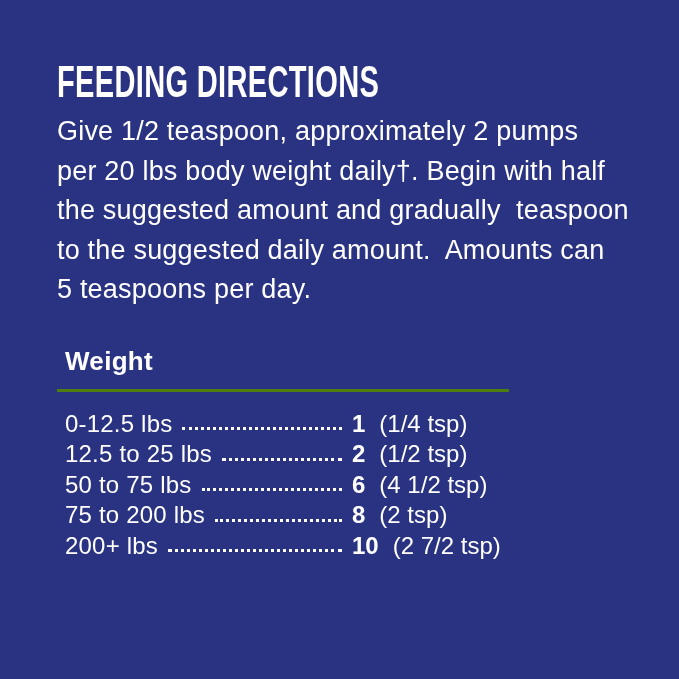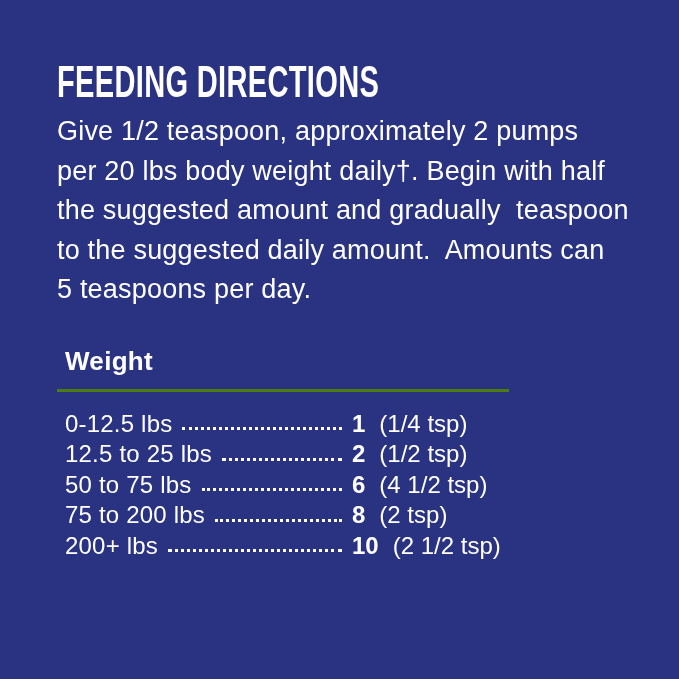--- a/index.html
+++ b/index.html
@@ -138,18 +138,18 @@
 
       <div class="trow">
         <span class="weight-label">75 to 200 lbs</span>
         <span class="leader"></span>
         <span class="pumps-cell"><span class="pump-count">8</span><span class="tsp-amount">(2 tsp)</span></span>
       </div>
 
       <div class="trow">
         <span class="weight-label">200+ lbs</span>
         <span class="leader"></span>
-        <span class="pumps-cell"><span class="pump-count">10</span><span class="tsp-amount">(2 1/2 tsp)</span></span>
+        <span class="pumps-cell"><span class="pump-count">10</span><span class="tsp-amount">(2 7/2 tsp)</span></span>
       </div>
 
     </div>
   </div>
 </div>
 
 </body></html>

